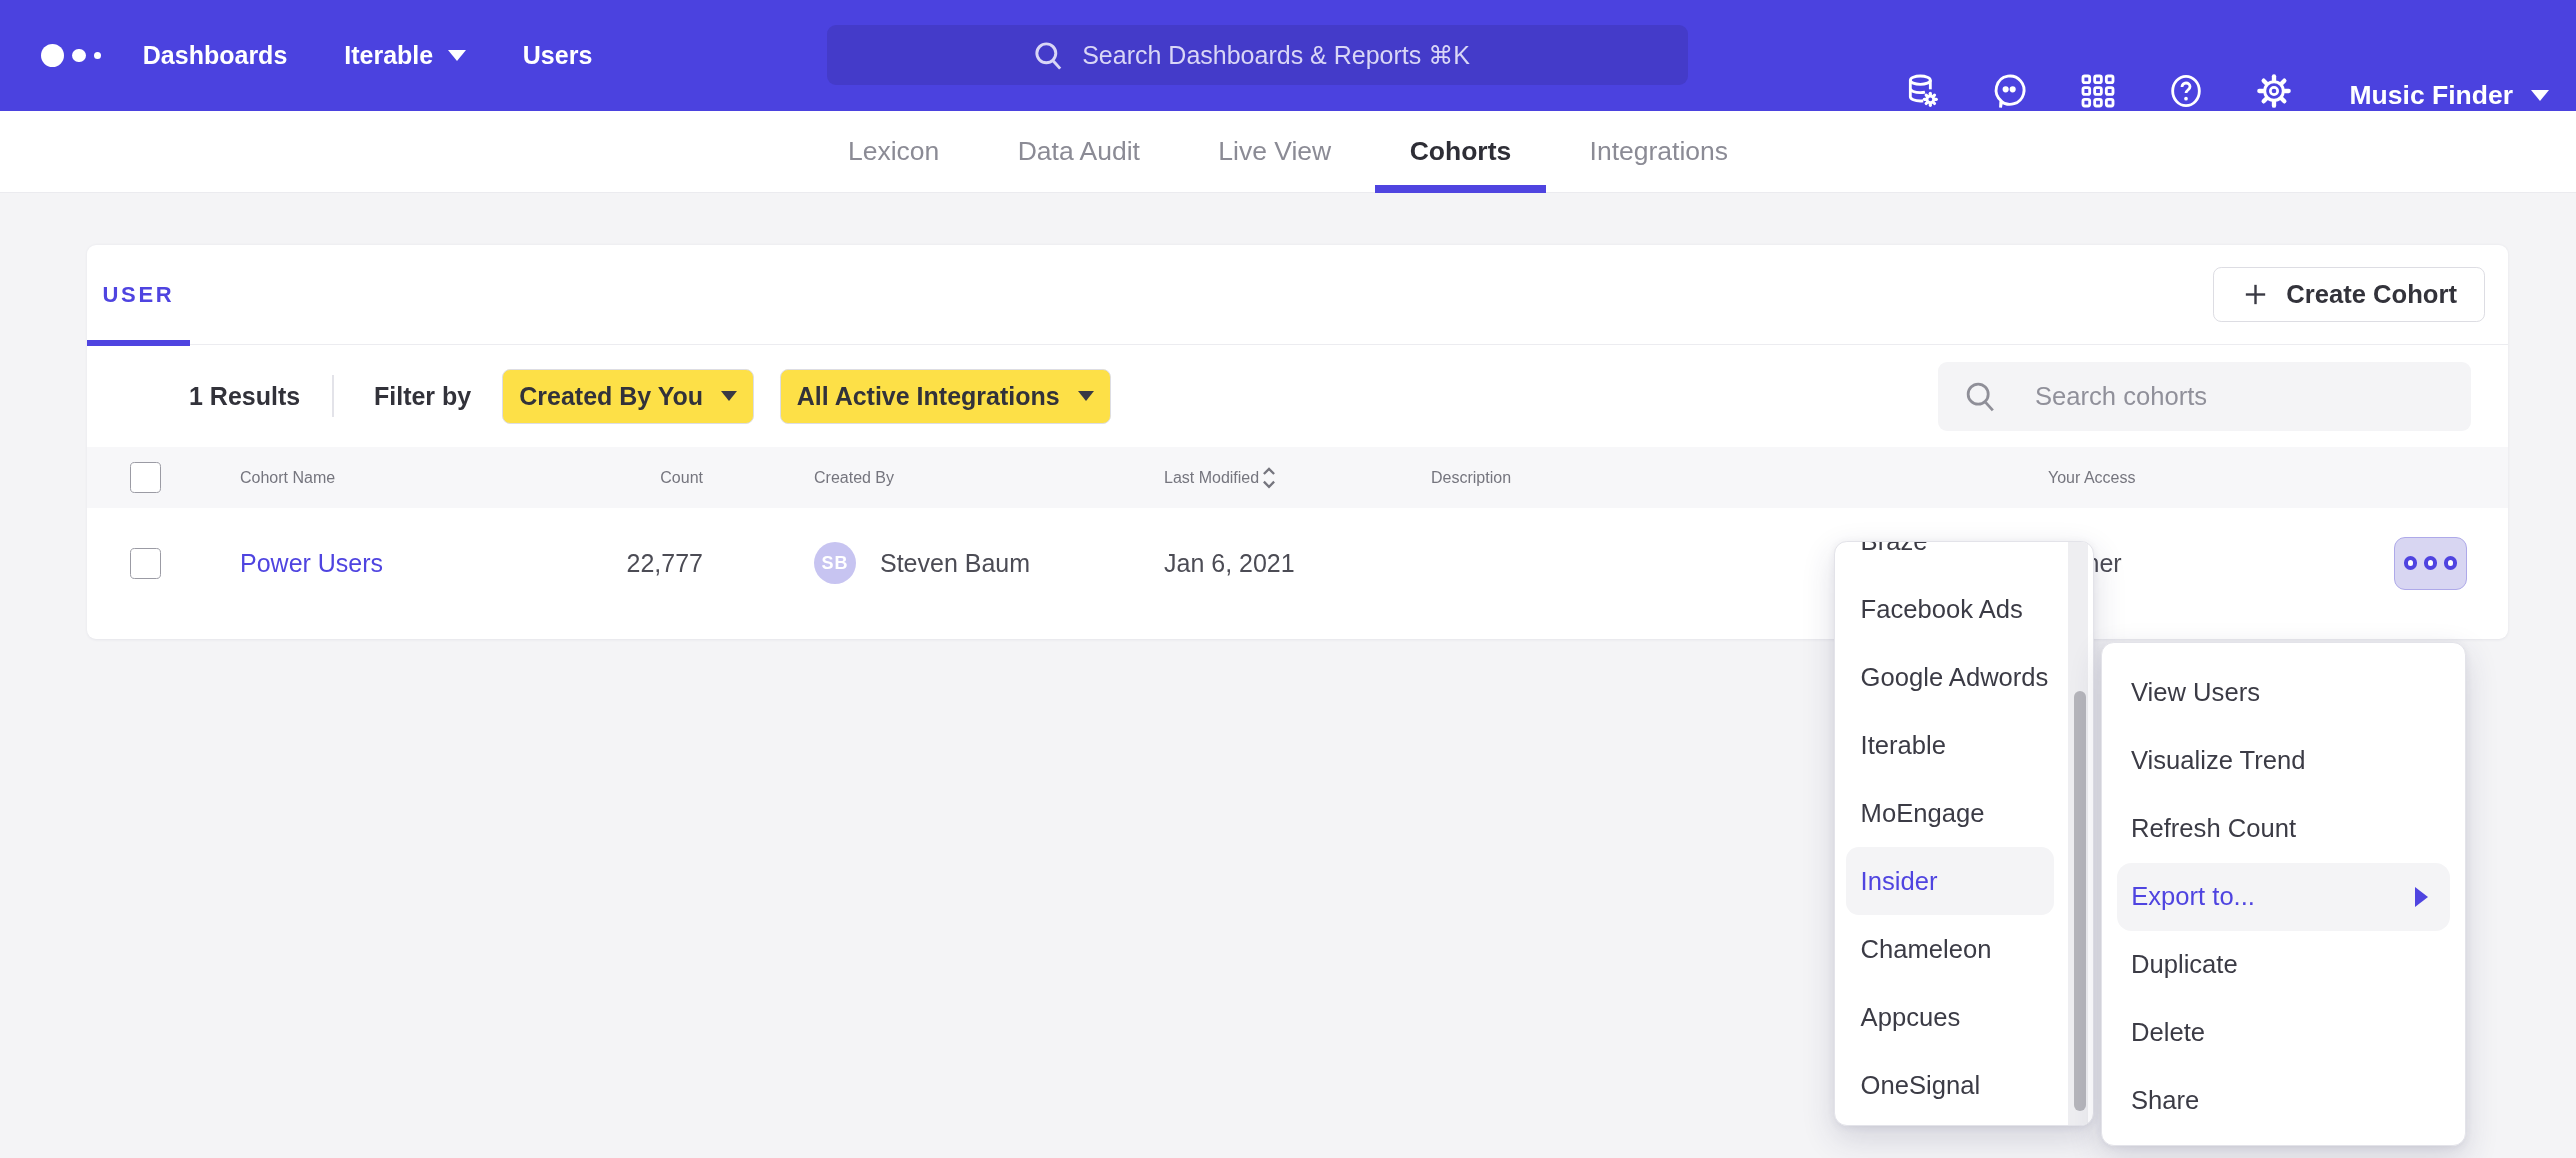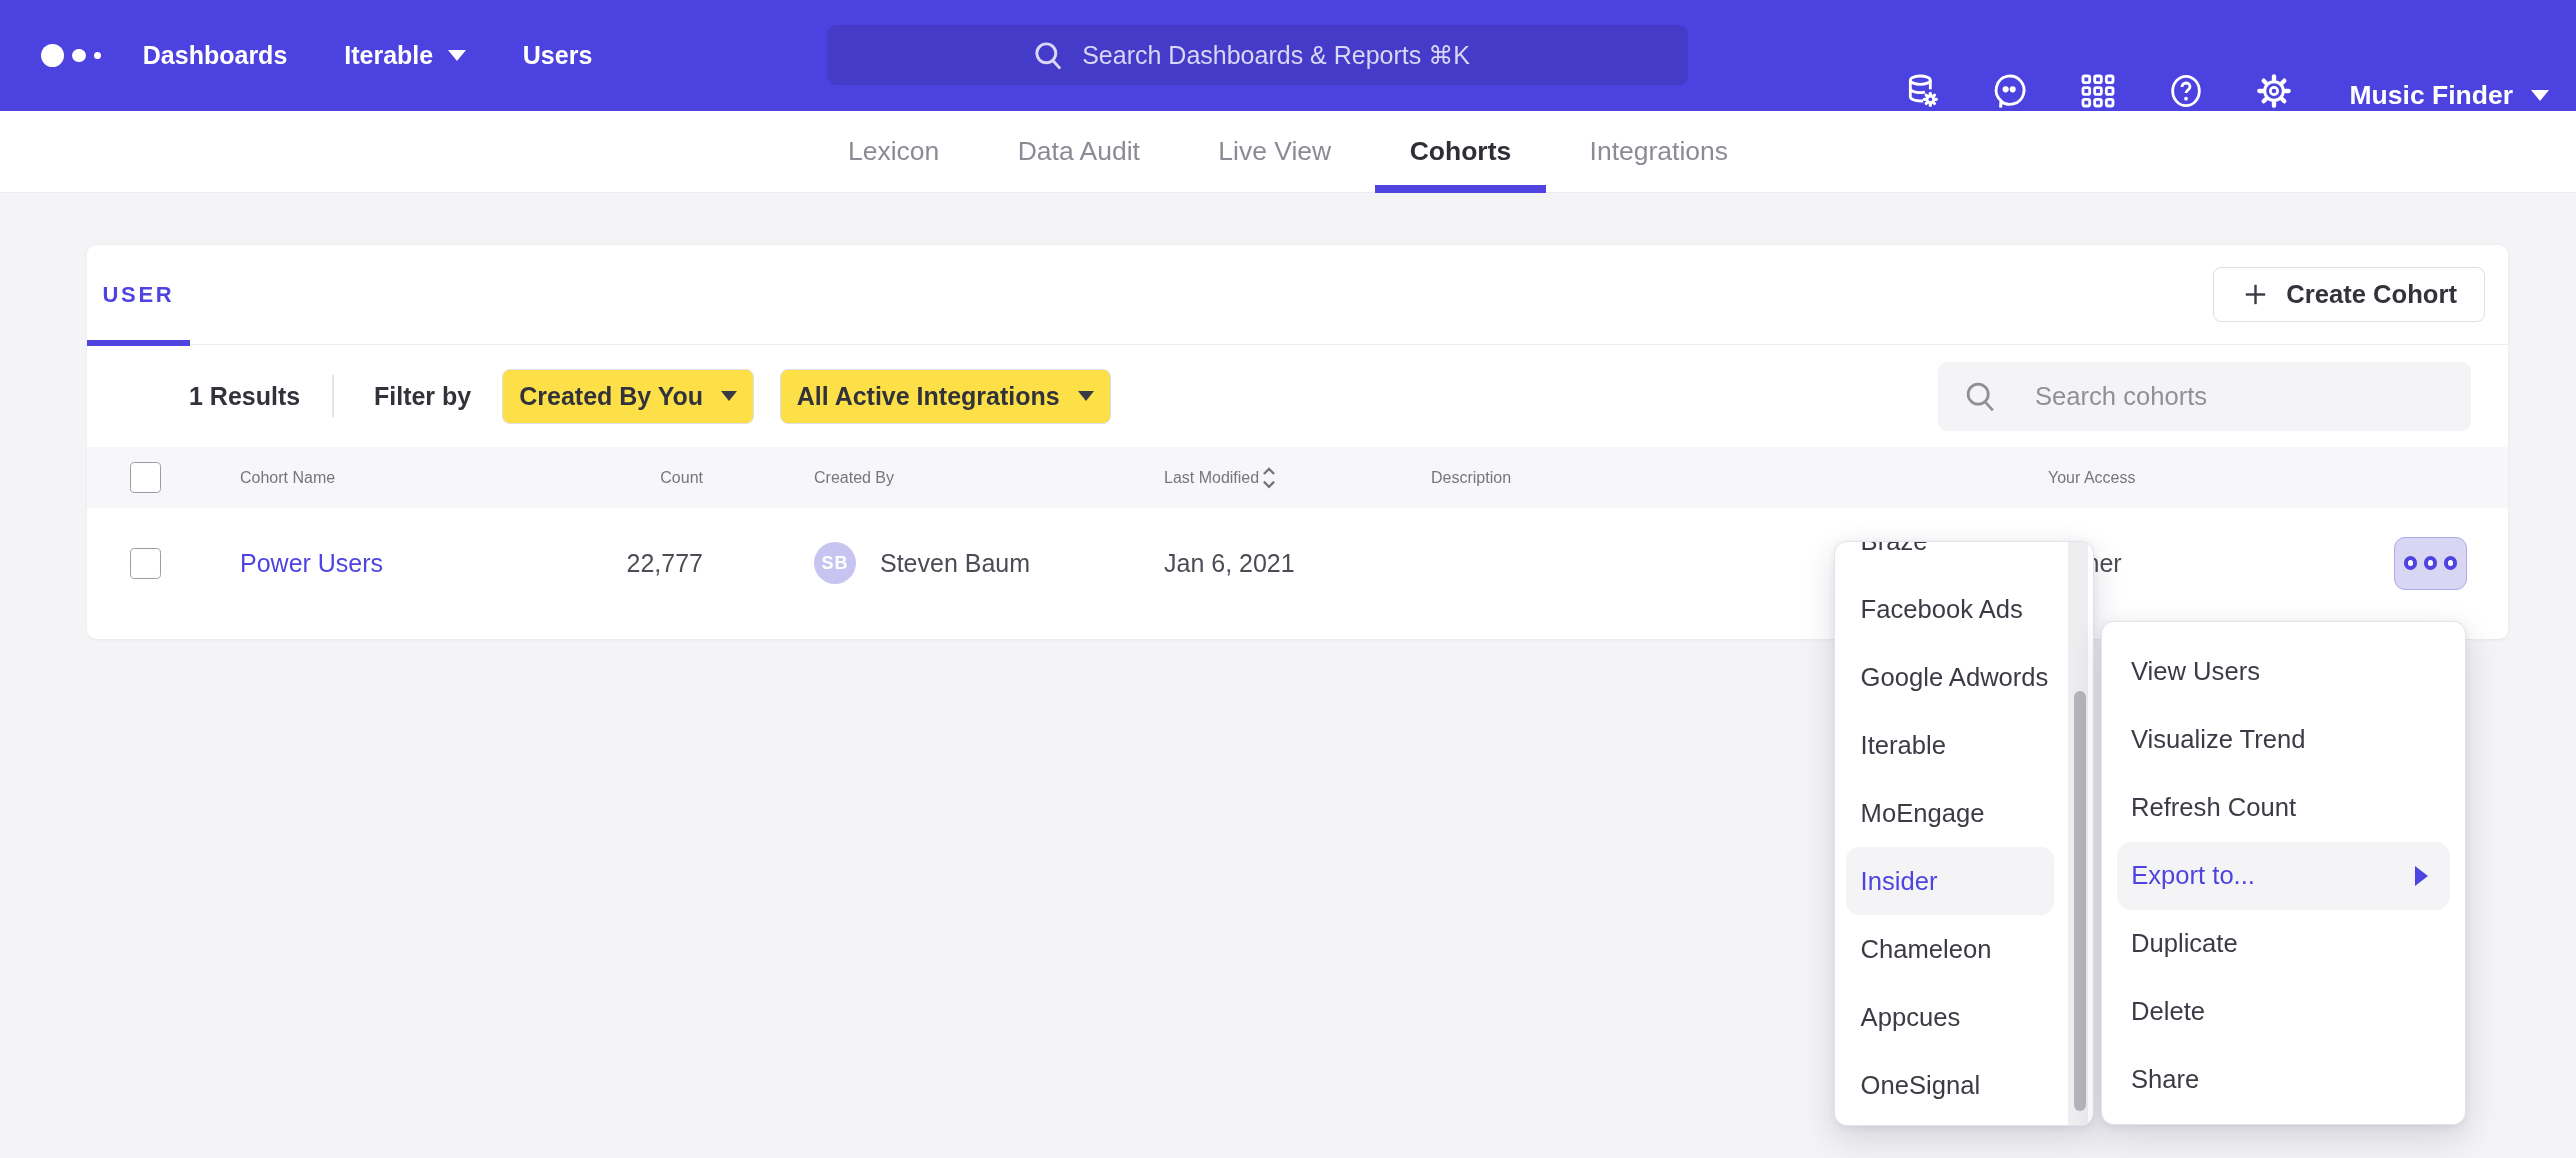--- a/index.html
+++ b/index.html
@@ -108,21 +108,21 @@
     box-shadow:0 12.8px 33px rgba(45,45,90,0.16), 0 1.8px 7.3px rgba(45,45,90,0.08); z-index:20;
   }
   .submenu { left:1834px; top:541px; width:260px; height:585px; overflow:hidden; }
   .submenu-list { margin-top:-35px; position:relative; }
   .m-item { height:68px; display:flex; align-items:center; padding-left:25.6px; font-size:25.6px; color:#3b3b45; cursor:pointer; white-space:nowrap; }
   .m-item.hl-sub {
     margin:0 39px 0 11px; padding-left:14.6px; background:#f4f4f6; border-radius:12.8px; color:#4f44e0;
   }
   .sub-track { position:absolute; top:0; bottom:0; right:5.5px; width:20px; background:#eeeef1; }
   .sub-thumb { position:absolute; top:149px; right:7.3px; width:12px; height:420px; background:#b5b5bb; border-radius:6.4px; cursor:pointer; z-index:21; }
-  .mainmenu { left:2101px; top:621px; width:365px; height:504px; padding-top:15.5px; }
+  .mainmenu { left:2101px; top:642px; width:365px; height:504px; padding-top:15.5px; }
   .mainmenu .m-item { padding-left:29px; }
   .mainmenu .m-item.hl-main {
     margin:0 14.6px; padding:0 22px 0 14.6px; background:#f4f4f6; border-radius:14.6px; color:#4f44e0;
     display:flex; justify-content:space-between; align-items:center;
   }
   .sub-arrow { width:0; height:0; border-top:10px solid transparent; border-bottom:10px solid transparent; border-left:13.7px solid #4f44e0; }
   svg { display:block; }
 </style>
 </head>
 <body>

